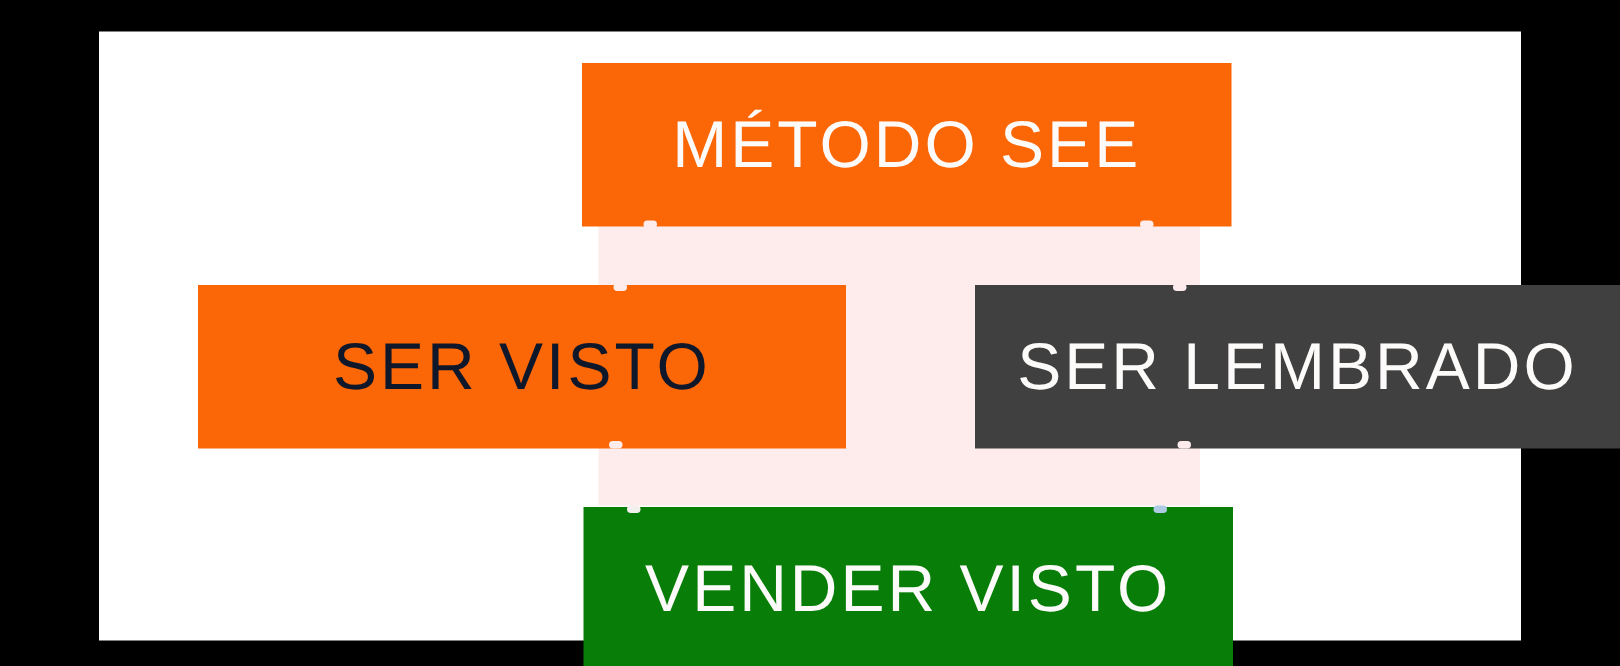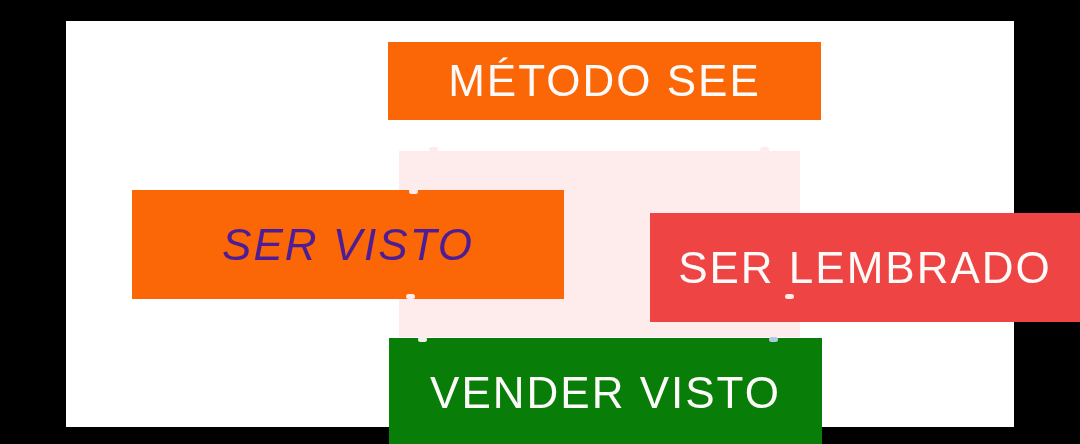--- a/index.html
+++ b/index.html
@@ -39,21 +39,21 @@
     position: absolute;
     left: 333px;
     top: 130px;
     width: 401px;
     height: 186px;
   }
   #title-box {
     left: 322px;
     top: 21px;
     width: 433px;
-    height: 78px;
+    height: 109px;
   }
   #left-box {
     left: 66px;
     top: 169px;
     width: 432px;
     height: 109px;
   }
   #right-box {
     left: 584px;
     top: 169px;
@@ -88,24 +88,24 @@
 <div id="stage" style="background: rgb(0, 0, 0);">
   <div id="canvas" style="background: rgb(255, 255, 255);">
 
     <div id="connector-rect" style="background: rgb(253, 236, 235);"></div>
 
     <div class="box" id="title-box" style="background: rgb(251, 102, 6);">
       <span style="color: rgb(253, 251, 250);">MÉTODO SEE</span>
     </div>
 
     <div class="box" id="left-box" style="background: rgb(251, 102, 6);">
-      <span style="color: #4c1d95; font-style: italic;">SER VISTO</span>
+      <span style="color: #0f172a;">SER VISTO</span>
     </div>
 
-    <div class="box" id="right-box" style="background: #ef4444; margin-top: 23px;">
+    <div class="box" id="right-box" style="background: #404040;">
       <span style="color: rgb(253, 251, 250);">SER LEMBRADO</span>
     </div>
 
     <div class="box" id="result-box" style="background: rgb(8, 126, 8);">
       <span style="color: rgb(253, 251, 250);">VENDER VISTO</span>
     </div>
 
     <div class="anchor a1" style="background: rgb(253, 236, 235);"></div>
     <div class="anchor a2" style="background: rgb(253, 236, 235);"></div>
     <div class="anchor a3" style="background: rgb(253, 236, 235);"></div>

